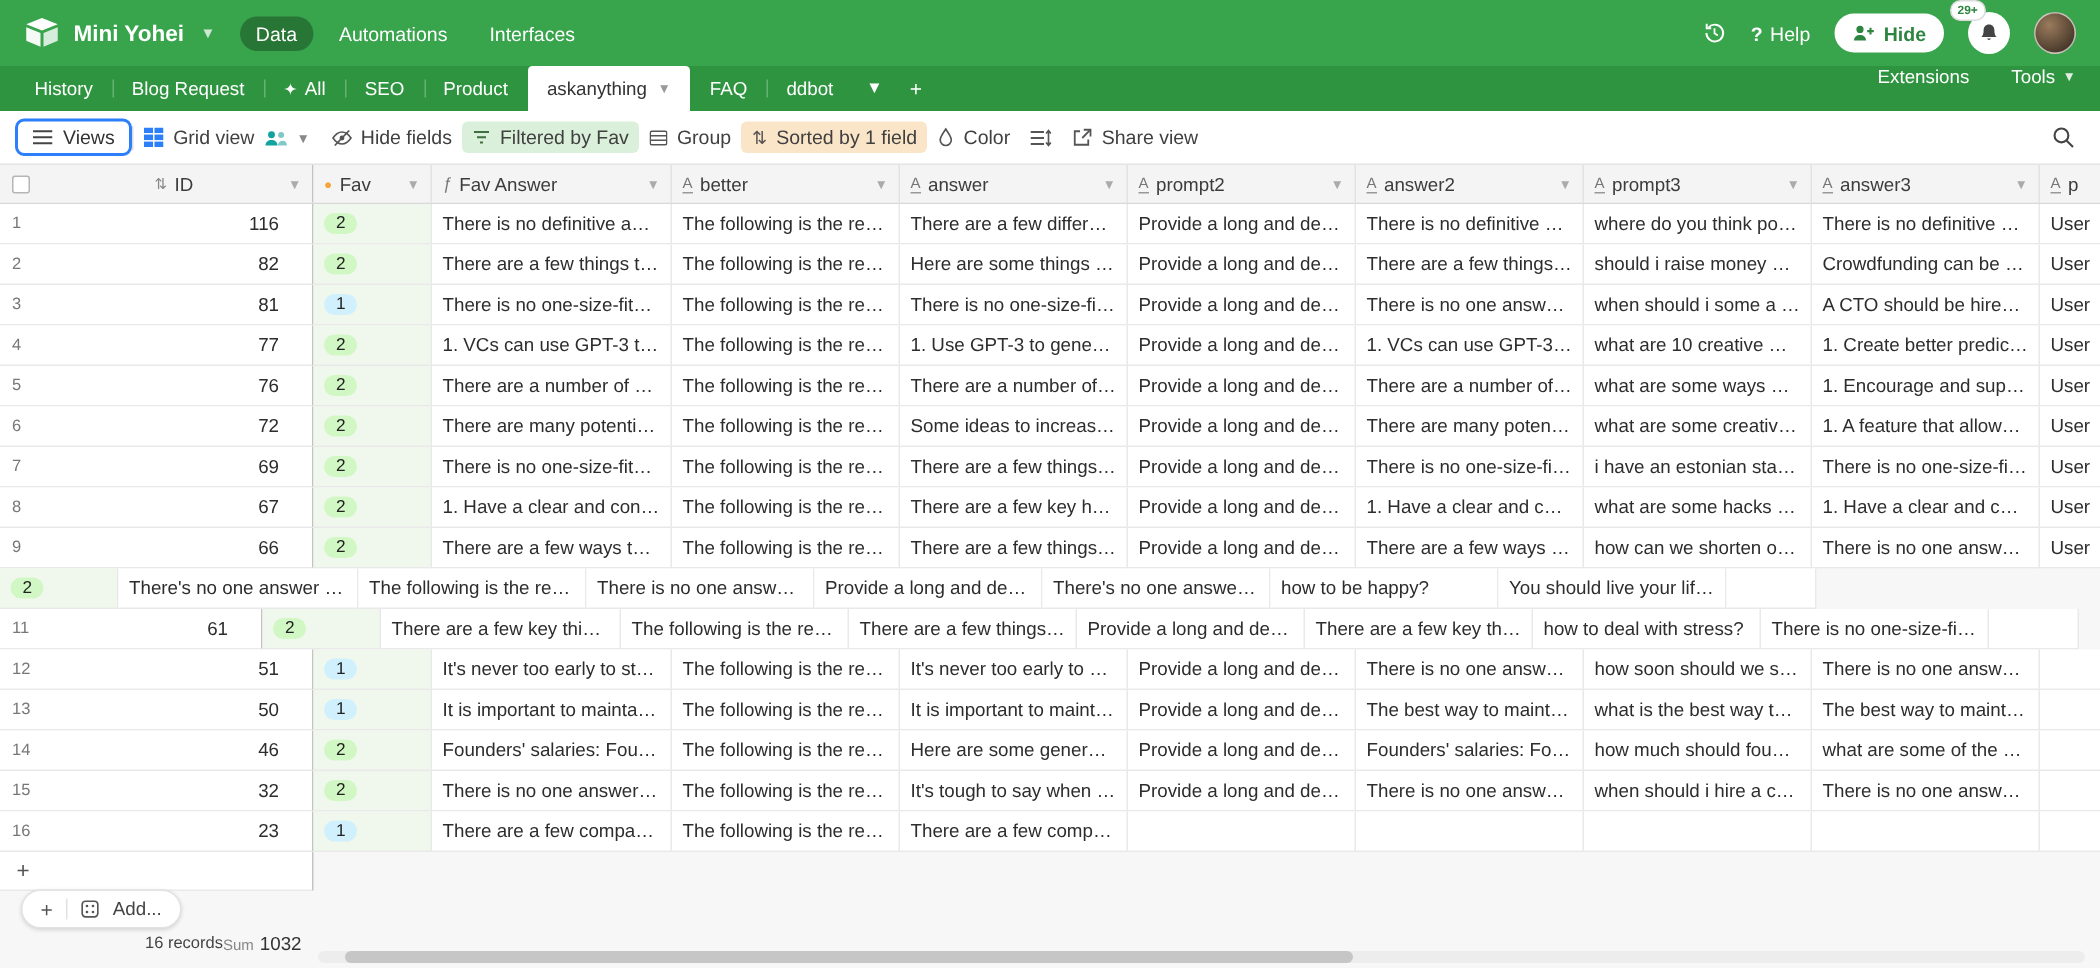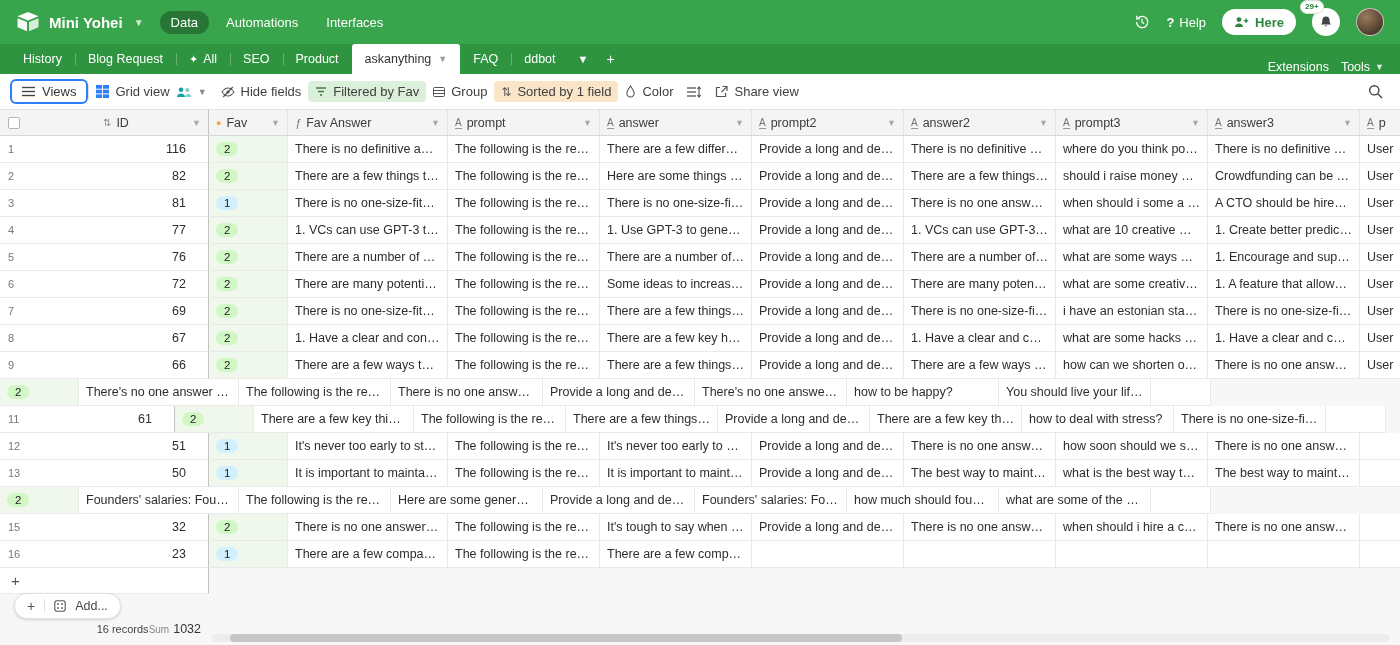--- a/index.html
+++ b/index.html
@@ -26,21 +26,21 @@
 
   
   .viewbar { height:30px; background:#2f9440; display:flex; align-items:stretch; color:#fff; font-size:12.5px; padding-left:10px; }
   .vtabs { display:flex; align-items:stretch; }
   .vtab { display:flex; align-items:center; padding:0 13px; position:relative; cursor:pointer; white-space:nowrap; }
   .vtab.sep-before::before { content:""; position:absolute; left:0; top:9px; bottom:9px; width:1px; background:rgba(255,255,255,0.28); }
   .vtab.active { background:#fff; color:#333; border-radius:3px 3px 0 0; }
   .vtab .tcaret { margin-left:7px; color:#999; font-size:9px; }
   .vtab .ticon { margin-right:5px; font-size:11px; }
   .vtab-icon { display:flex; align-items:center; padding:0 9px; cursor:pointer; font-size:11px; }
-  .vright { margin-left:auto; display:flex; align-items:flex-end; gap:12px; padding-right:16px; }
+  .vright { margin-left:auto; display:flex; align-items:flex-start; gap:28px; padding-right:16px; }
   .vright-item { display:flex; align-items:center; gap:5px; cursor:pointer; white-space:nowrap; }
   .vright-item .tcaret { color:rgba(255,255,255,0.85); font-size:9px; }
 
   
   .toolbar { height:36px; background:#fff; display:flex; align-items:center; padding:0 10px; border-bottom:1px solid #e4e4e4; font-size:13px; color:#404040; }
   .views-btn { display:flex; align-items:center; gap:7px; border:2px solid #2d7ff9; border-radius:6px; padding:3px 10px; background:#fff; font-size:13px; color:#333; cursor:pointer; }
   .tb-sep { width:1px; height:16px; background:#ddd; }
   .tb-item { display:flex; align-items:center; gap:6px; cursor:pointer; padding:3px 7px; border-radius:4px; white-space:nowrap; background:none; border:none; font-size:13px; color:#404040; }
   .tb-pill-green { background:#daf0da; }
   .tb-pill-orange { background:#fbe5c8; }
@@ -119,21 +119,21 @@
     </div>
     <button class="share-btn">
       <span style="display:flex;">
         <svg width="15" height="12" viewBox="0 0 15 12">
             <circle cx="5" cy="3.6" r="2.4" fill="#2e8540"></circle>
             <path d="M1 11c0-2.3 1.8-3.6 4-3.6s4 1.3 4 3.6z" fill="#2e8540"></path>
             <line x1="12" y1="2.5" x2="12" y2="7" stroke="#2e8540" stroke-width="1.4"></line>
             <line x1="9.8" y1="4.75" x2="14.2" y2="4.75" stroke="#2e8540" stroke-width="1.4"></line>
           </svg>
       </span>
-      <span>Here</span>
+      <span>Hide</span>
     </button>
     <div class="bell-wrap">
       <span class="bell-badge">29+</span>
       <button class="bell-btn">
         <span style="display:flex;">
           <svg width="14" height="14" viewBox="0 0 14 14">
               <path d="M7 1.4c-2.3 0-3.6 1.7-3.6 3.9 0 2.7-.8 3.7-1.5 4.3h10.2c-.7-.6-1.5-1.6-1.5-4.3 0-2.2-1.3-3.9-3.6-3.9z" fill="#444"></path>
               <path d="M5.7 10.6a1.35 1.35 0 0 0 2.6 0z" fill="#444"></path>
             </svg>
         </span>
@@ -318,21 +318,21 @@
         <span>Fav</span>
         <span class="hcaret">▼</span>
       </div>
       <div class="hcell" style="width: 160px;">
         <span class="ficon ficon-formula">ƒ</span>
         <span>Fav Answer</span>
         <span class="hcaret">▼</span>
       </div>
       <div class="hcell" style="width: 152px;">
         <span class="ficon ficon-longtext">A</span>
-        <span>prompt</span>
+        <span>better</span>
         <span class="hcaret">▼</span>
       </div>
       <div class="hcell" style="width: 152px;">
         <span class="ficon ficon-longtext">A</span>
         <span>answer</span>
         <span class="hcaret">▼</span>
       </div>
       <div class="hcell" style="width: 152px;">
         <span class="ficon ficon-longtext">A</span>
         <span>prompt2</span>
@@ -570,20 +570,24 @@
         <div class="cell cell-text" style="width: 160px;">It is important to maintain...</div>
         <div class="cell cell-text" style="width: 152px;">The following is the respo...</div>
         <div class="cell cell-text" style="width: 152px;">It is important to maintain...</div>
         <div class="cell cell-text" style="width: 152px;">Provide a long and detaile...</div>
         <div class="cell cell-text" style="width: 152px;">The best way to maintain ...</div>
         <div class="cell cell-text" style="width: 152px;">what is the best way to m...</div>
         <div class="cell cell-text" style="width: 152px;">The best way to maintain ...</div>
         <div class="cell cell-text" style="width: 60px;"></div>
       </div>
       <div class="grow">
+        <div class="cell cell-first" style="width: 209px;">
+          <span class="rownum">14</span>
+          <span class="idval">46</span>
+        </div>
         <div class="cell cell-fav" style="width: 79px;">
           <span class="badge" style="background: rgb(209, 247, 196);">2</span>
         </div>
         <div class="cell cell-text" style="width: 160px;">Founders' salaries: Found...</div>
         <div class="cell cell-text" style="width: 152px;">The following is the respo...</div>
         <div class="cell cell-text" style="width: 152px;">Here are some general gu...</div>
         <div class="cell cell-text" style="width: 152px;">Provide a long and detaile...</div>
         <div class="cell cell-text" style="width: 152px;">Founders' salaries: Found...</div>
         <div class="cell cell-text" style="width: 152px;">how much should founder...</div>
         <div class="cell cell-text" style="width: 152px;">what are some of the ben...</div>

